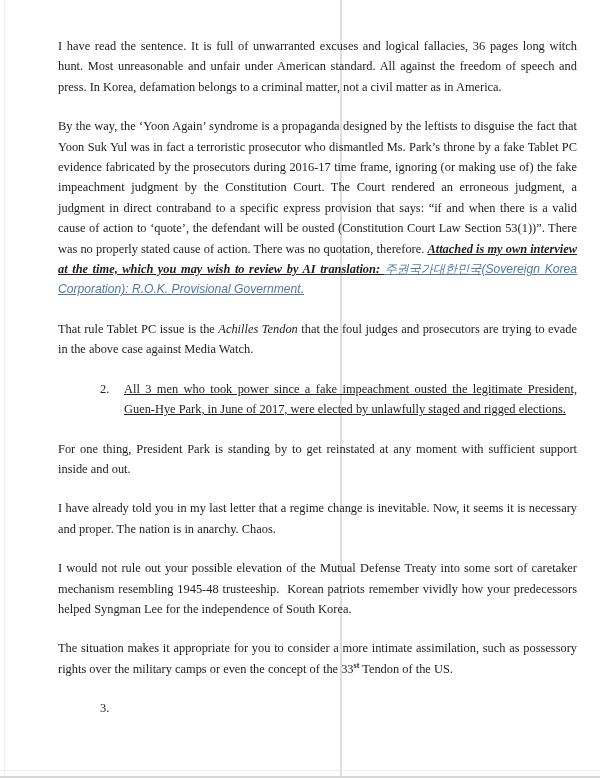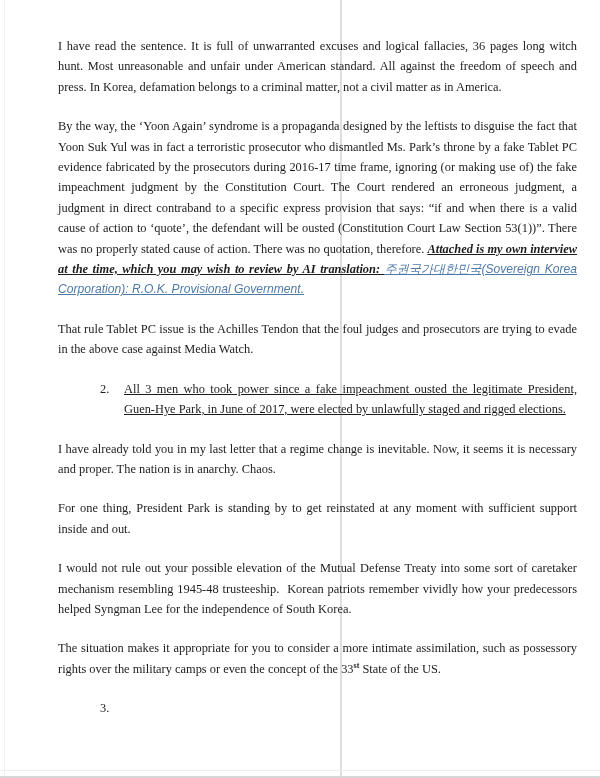--- a/index.html
+++ b/index.html
@@ -71,20 +71,21 @@
   .para.list {
     position: relative;
     padding-left: 66px;
   }
   .marker {
     position: absolute;
     left: 42px;
     top: 0;
   }
   .run-i {
+    font-style: italic;
   }
   .run-u {
     text-decoration: underline;
   }
   .run-emph {
     font-style: italic;
     font-weight: bold;
     text-decoration: underline;
   }
   .run-link {
@@ -105,21 +106,21 @@
 <body>
 
 <div class="sheet">
   <div class="left-edge-line"></div>
   <div class="fold-line"></div>
   <div class="content" id="doc-content">
       <div class="para"><span>I have read the sentence. It is full of unwarranted excuses and logical fallacies, 36 pages long witch hunt. Most unreasonable and unfair under American standard. All against the freedom of speech and press. In Korea, defamation belongs to a criminal matter, not a civil matter as in America.</span></div>
       <div class="para"><span>By the way, the ‘Yoon Again’ syndrome is a propaganda designed by the leftists to disguise the fact that Yoon Suk Yul was in fact a terroristic prosecutor who dismantled Ms. Park’s throne by a fake Tablet PC evidence fabricated by the prosecutors during 2016-17 time frame, ignoring (or making use of) the fake impeachment judgment by the Constitution Court. The Court rendered an erroneous judgment, a judgment in direct contraband to a specific express provision that says: “if and when there is a valid cause of action to ‘quote’, the defendant will be ousted (Constitution Court Law Section 53(1))”. There was no properly stated cause of action. There was no quotation, therefore. </span><span class="run-emph">Attached is my own interview at the time, which you may wish to review by AI translation: </span><span class="run-link">주권국가대한민국(Sovereign Korea Corporation): R.O.K. Provisional Government.</span></div>
       <div class="para"><span>That rule Tablet PC issue is the </span><span class="run-i">Achilles Tendon</span><span> that the foul judges and prosecutors are trying to evade in the above case against Media Watch.</span></div>
       <div class="para list"><span class="marker">2.</span><span class="run-u">All 3 men who took power since a fake impeachment ousted the legitimate President, Guen-Hye Park, in June of 2017, were elected by unlawfully staged and rigged elections.</span></div>
+      <div class="para"><span>For one thing, President Park is standing by to get reinstated at any moment with sufficient support inside and out.</span></div>
       <div class="para"><span>I have already told you in my last letter that a regime change is inevitable. Now, it seems it is necessary and proper. The nation is in anarchy. Chaos.</span></div>
-      <div class="para"><span>For one thing, President Park is standing by to get reinstated at any moment with sufficient support inside and out.</span></div>
       <div class="para"><span>I would not rule out your possible elevation of the Mutual Defense Treaty into some sort of caretaker mechanism resembling 1945-48 trusteeship.&nbsp; Korean patriots remember vividly how your predecessors helped Syngman Lee for the independence of South Korea.</span></div>
-      <div class="para"><span>The situation makes it appropriate for you to consider a more intimate assimilation, such as possessory rights over the military camps or even the concept of the 33</span><span class="run-sup">st</span><span> State of the US.</span></div>
+      <div class="para"><span>The situation makes it appropriate for you to consider a more intimate assimilation, such as possessory rights over the military camps or even the concept of the 33</span><span class="run-sup">st</span><span> Tendon of the US.</span></div>
       <div class="para list"><span class="marker">3.</span></div>
     </div>
   <div class="bottom-faint-line"></div>
   <div class="bottom-edge-line"></div>
 </div>
 
 </body></html>

